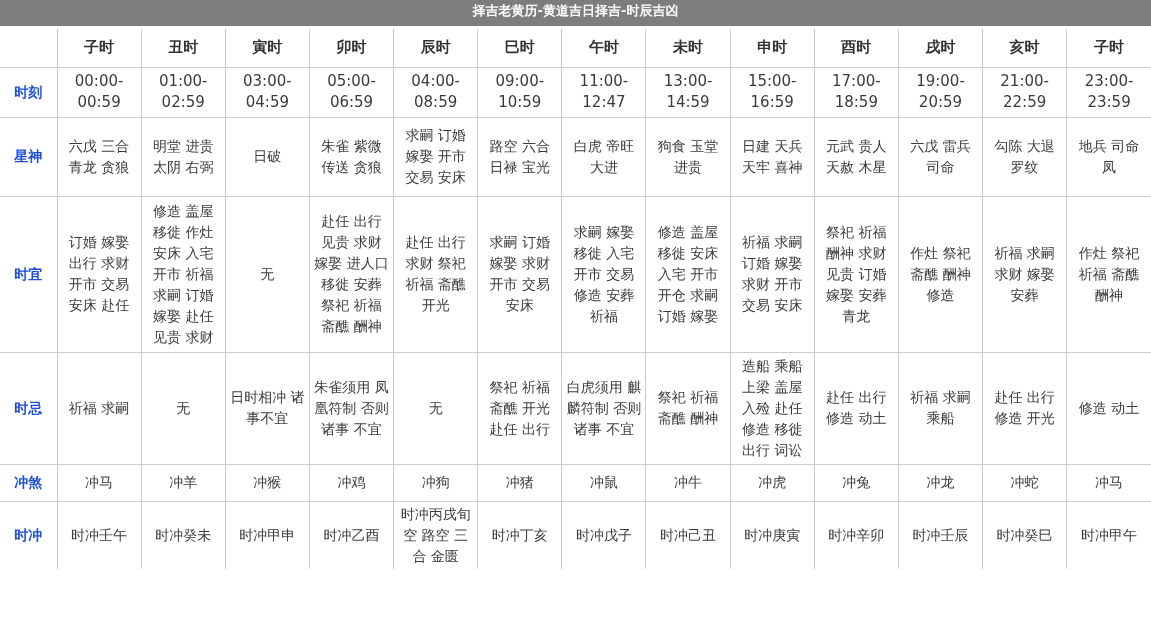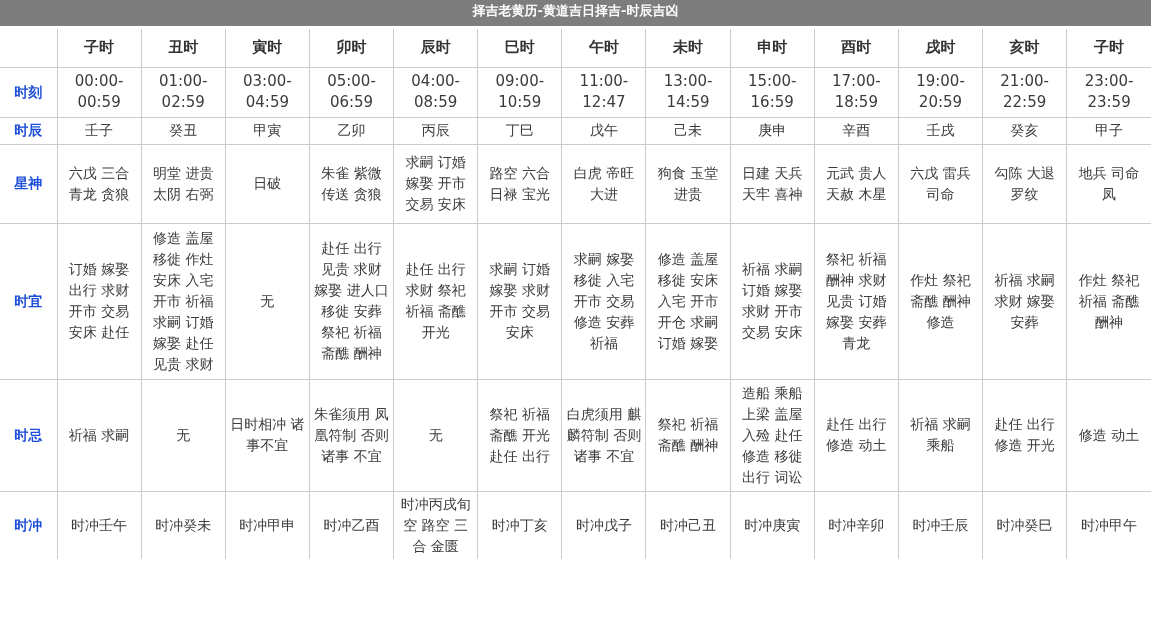--- a/index.html
+++ b/index.html
@@ -69,36 +69,20 @@
         <td>04:00-08:59</td>
         <td>09:00-10:59</td>
         <td>11:00-12:47</td>
         <td>13:00-14:59</td>
         <td>15:00-16:59</td>
         <td>17:00-18:59</td>
         <td>19:00-20:59</td>
         <td>21:00-22:59</td>
         <td>23:00-23:59</td>
       </tr>
-    <tr class="r-ganzhi" id="row-ganzhi">
-      <th class="row-label">时辰</th>
-    <td>壬子</td>
-        <td>癸丑</td>
-        <td>甲寅</td>
-        <td>乙卯</td>
-        <td>丙辰</td>
-        <td>丁巳</td>
-        <td>戊午</td>
-        <td>己未</td>
-        <td>庚申</td>
-        <td>辛酉</td>
-        <td>壬戌</td>
-        <td>癸亥</td>
-        <td>甲子</td>
-      </tr>
     <tr class="r-xingshen" id="row-xingshen">
       <th class="row-label">星神</th>
     <td>六戊 三合 青龙 贪狼</td>
         <td>明堂 进贵 太阴 右弼</td>
         <td>日破</td>
         <td>朱雀 紫微 传送 贪狼</td>
         <td>求嗣 订婚 嫁娶 开市 交易 安床</td>
         <td>路空 六合 日禄 宝光</td>
         <td>白虎 帝旺 大进</td>
         <td>狗食 玉堂 进贵</td>
@@ -133,20 +117,36 @@
         <td>无</td>
         <td>祭祀 祈福 斋醮 开光 赴任 出行</td>
         <td>白虎须用 麒麟符制 否则 诸事 不宜</td>
         <td>祭祀 祈福 斋醮 酬神</td>
         <td>造船 乘船 上梁 盖屋 入殓 赴任 修造 移徙 出行 词讼</td>
         <td>赴任 出行 修造 动土</td>
         <td>祈福 求嗣 乘船</td>
         <td>赴任 出行 修造 开光</td>
         <td>修造 动土</td>
       </tr>
+    <tr class="r-chongsha" id="row-chongsha">
+      <th class="row-label">冲煞</th>
+    <td>冲马</td>
+        <td>冲羊</td>
+        <td>冲猴</td>
+        <td>冲鸡</td>
+        <td>冲狗</td>
+        <td>冲猪</td>
+        <td>冲鼠</td>
+        <td>冲牛</td>
+        <td>冲虎</td>
+        <td>冲兔</td>
+        <td>冲龙</td>
+        <td>冲蛇</td>
+        <td>冲马</td>
+      </tr>
     <tr class="r-shichong" id="row-shichong">
       <th class="row-label">时冲</th>
     <td>时冲壬午</td>
         <td>时冲癸未</td>
         <td>时冲甲申</td>
         <td>时冲乙酉</td>
         <td>时冲丙戌旬空 路空 三合 金匮</td>
         <td>时冲丁亥</td>
         <td>时冲戊子</td>
         <td>时冲己丑</td>

